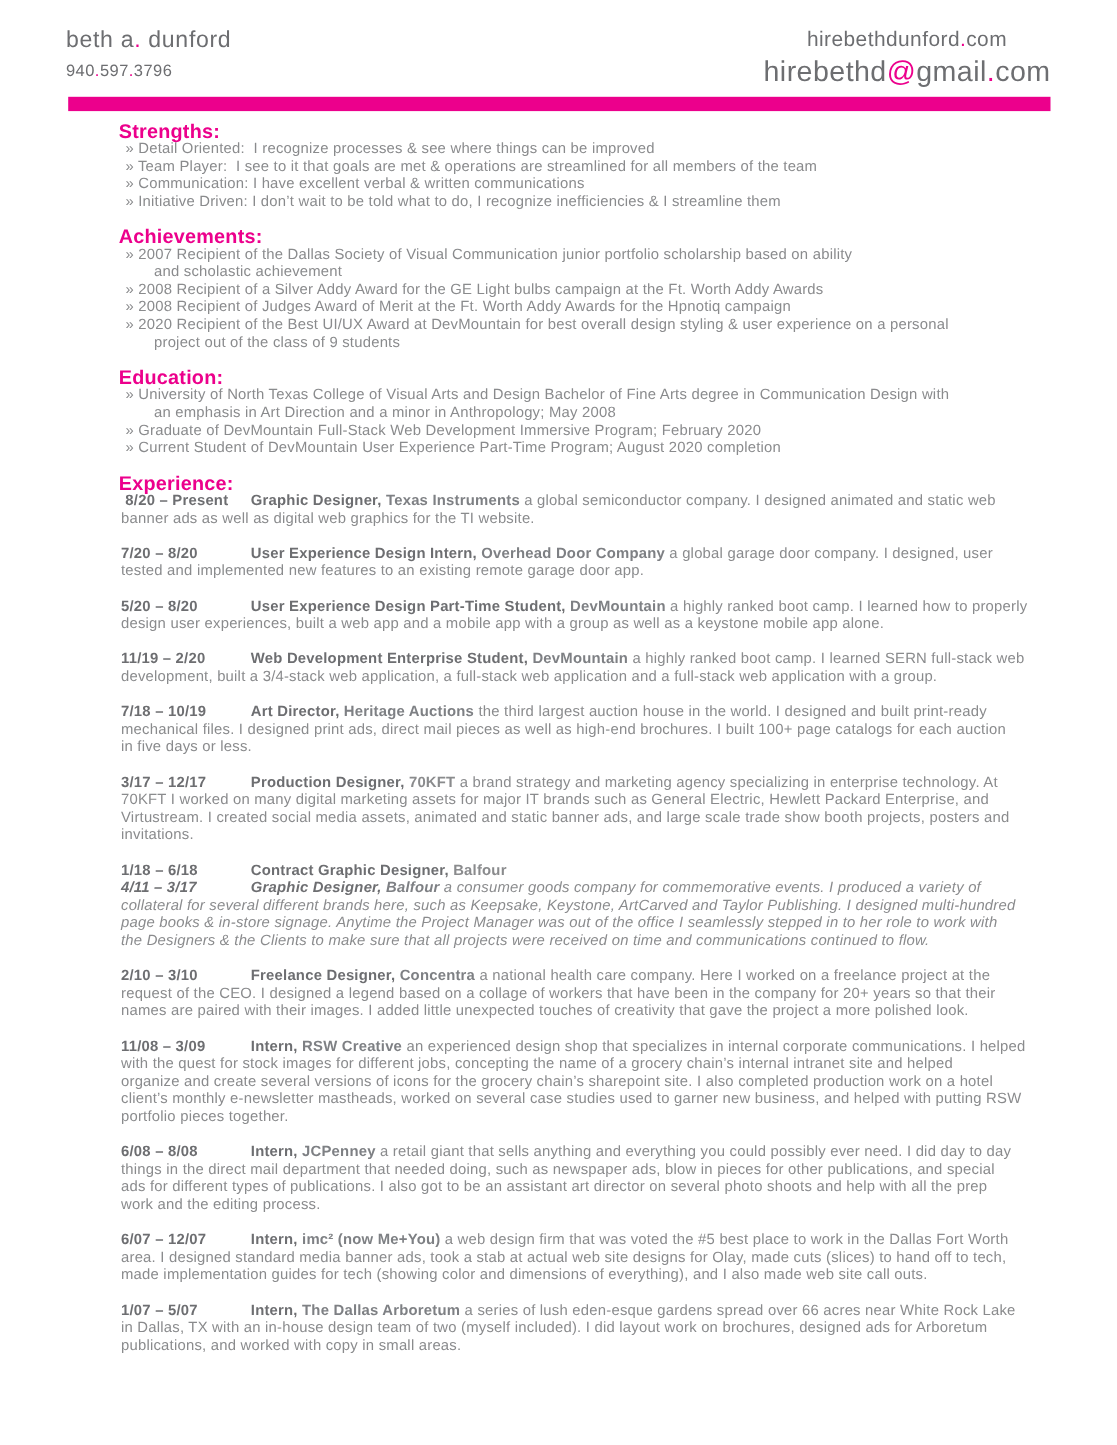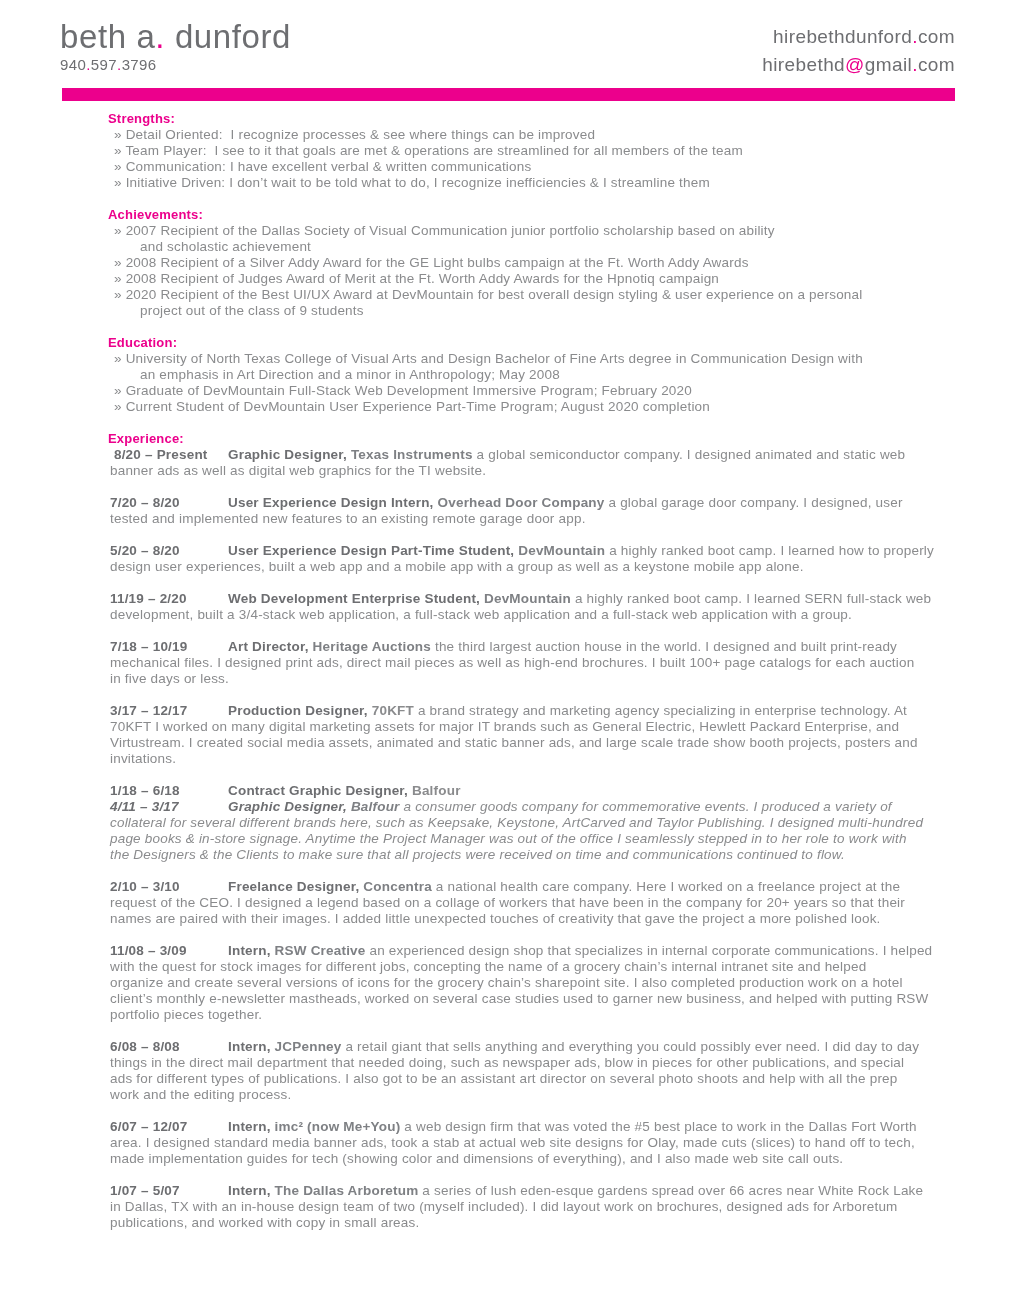--- a/index.html
+++ b/index.html
@@ -6,34 +6,34 @@
   .page {
     width:1015px; height:1314px; background:#ffffff; overflow:hidden;
     font-family:"Liberation Sans", sans-serif;
     color:#8a8b8d;
   }
   
   .header {
     display:flex; justify-content:space-between; align-items:flex-start;
     padding:20px 60px 0 60px;
   }
-  .name  { font-size:33px; line-height:34px; color:#6d6e71; letter-spacing:0.6px; }
+  .name  { font-size:21px; line-height:34px; color:#6d6e71; letter-spacing:0.6px; }
   .phone { font-size:15px; line-height:22px; color:#6d6e71; letter-spacing:0.4px; }
-  .header-right { text-align:right; color:#6d6e71; letter-spacing:0.4px; }
+  .header-right { text-align:center; color:#6d6e71; letter-spacing:0.4px; }
   .website { font-size:19px; line-height:34px; }
-  .email   { font-size:19px; line-height:22px; }
+  .email   { font-size:26px; line-height:22px; }
   .pink { color:#ec008c; }
   
   .bar { height:13px; background:#ec008c; margin:12px 60px 0 62px; }
   
   .content { padding:0 60px 0 108px; font-size:13.5px; line-height:16px; letter-spacing:0.2px; }
   section { margin-top:16px; }
   .content section:first-child { margin-top:10px; }
   h2 {
-    margin:0; font-size:13px; line-height:16px; font-weight:bold;
+    margin:0; font-size:18px; line-height:16px; font-weight:bold;
     color:#ec008c; letter-spacing:0.2px;
   }
   ul.bullets { list-style:none; margin:0; padding:0 0 0 6px; }
   ul.bullets li {
     white-space:pre-wrap;
     padding-left:26px; text-indent:-26px;
     line-height:16px;
   }
   
   .entries .entry {

